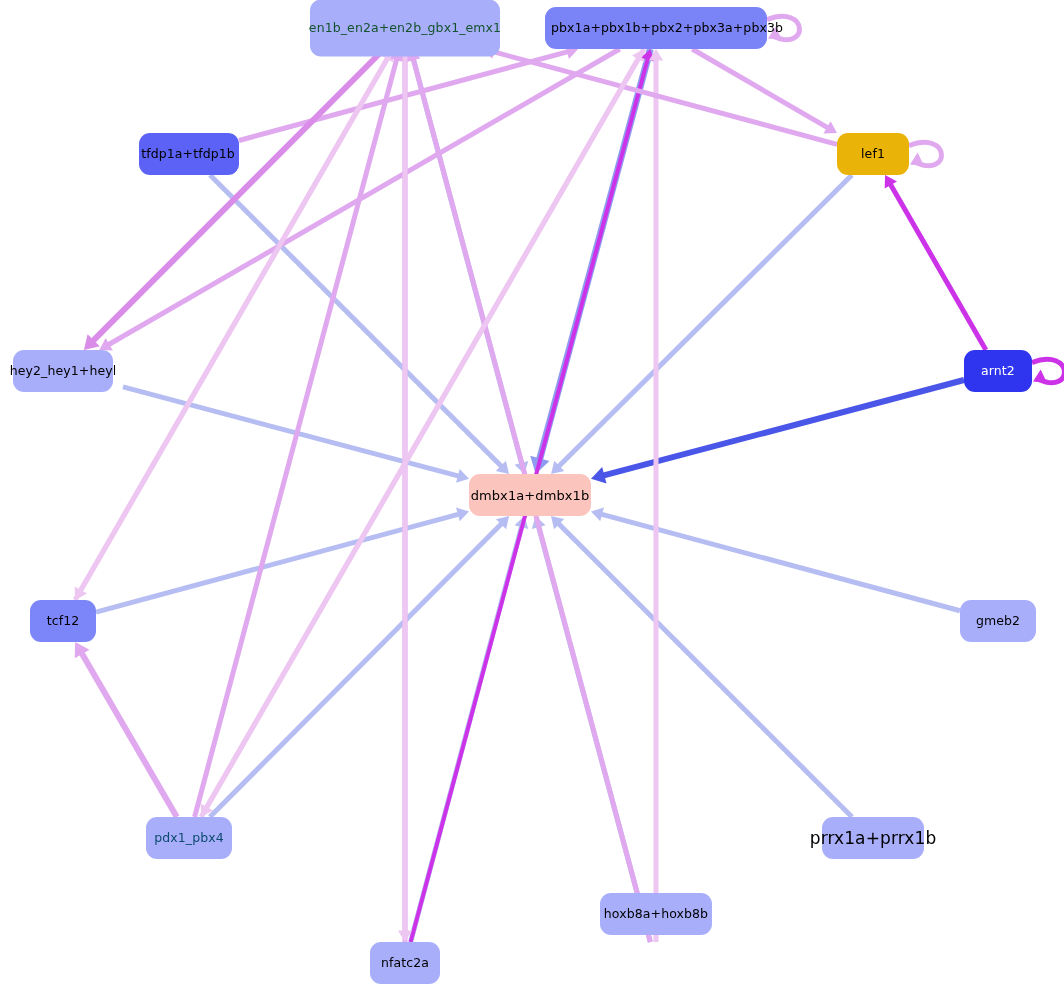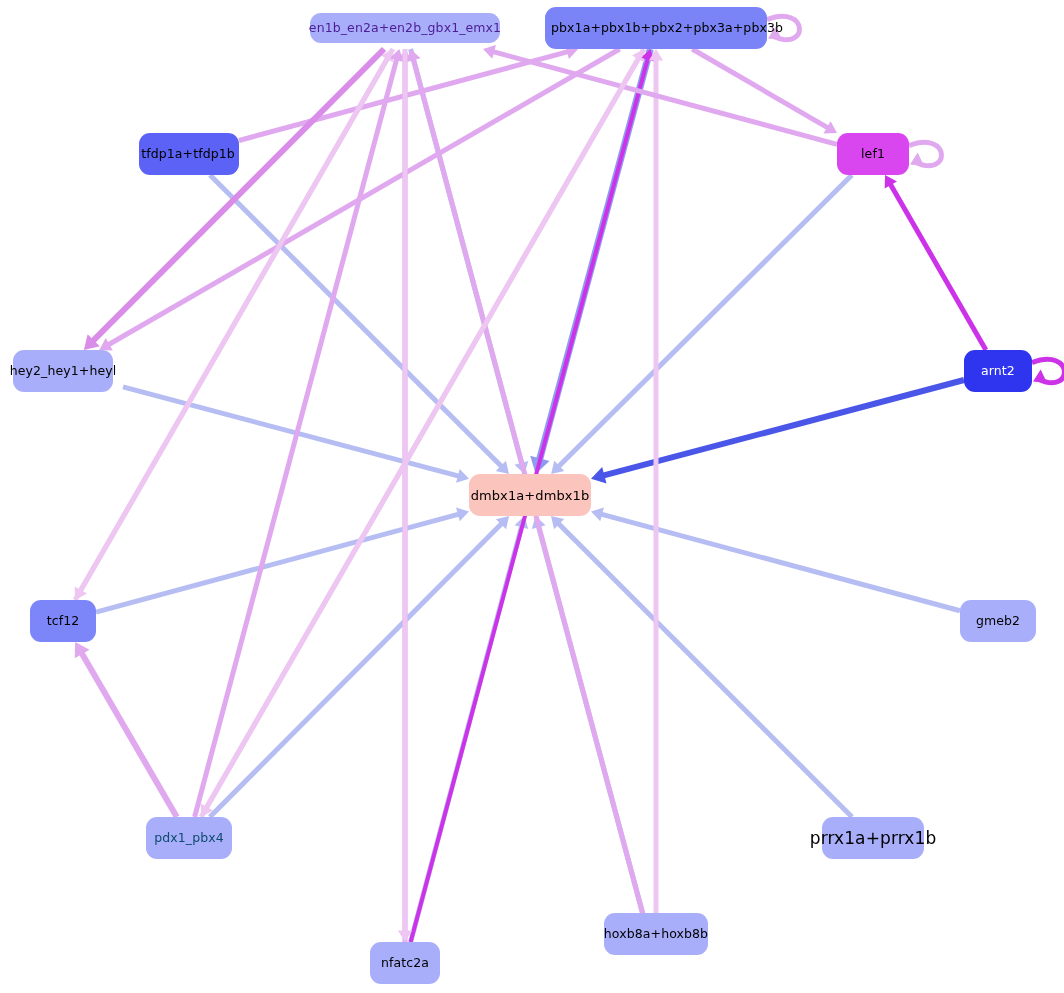--- a/index.html
+++ b/index.html
@@ -104,30 +104,30 @@
       <polygon points="75.19354838709677,642 74.7238842998346,658.2303589499782 89.52215275422645,649.6378159764604" fill="#e0a8ee"></polygon>
       <path d="M 405 49 L 405 932.57" stroke="#eec6f2" stroke-width="5" fill="none" stroke-linecap="butt"></path>
       <polygon points="405,942 412.13,930.5 397.87,930.5" fill="#eec6f2"></polygon>
       <path d="M 767 19.6 C 809 3.6000000000000014, 809 52.4, 774 36.4" stroke="#e0a8ee" stroke-width="5" fill="none" stroke-linecap="butt"></path>
       <polygon points="768,38.4 782.0257225588364,40.02256177156631 775.6901267003482,26.55873523087194" fill="#e0a8ee"></polygon>
       <path d="M 909 145.6 C 951 129.6, 951 178.4, 916 162.4" stroke="#e0a8ee" stroke-width="5" fill="none" stroke-linecap="butt"></path>
       <polygon points="910,164.4 924.0257225588364,166.0225617715663 917.6901267003482,152.55873523087195" fill="#e0a8ee"></polygon>
       <path d="M 1032 362.6 C 1074 346.6, 1074 395.4, 1039 379.4" stroke="#cc33e8" stroke-width="5" fill="none" stroke-linecap="butt"></path>
       <polygon points="1033,381.4 1047.0257225588364,383.0225617715663 1040.690126700348,369.5587352308719" fill="#cc33e8"></polygon>
     </svg>
-<div class="node" style="left: 405px; top: 28px; width: 190px; height: 30px; background: rgb(168, 174, 250); color: #4c1d95; font-size: 12.5px;">
+<div class="node" style="left: 405px; top: 28px; width: 190px; height: 57px; background: rgb(168, 174, 250); color: #14532d; font-size: 12.5px;">
       <span>en1b_en2a+en2b_gbx1_emx1</span>
     </div>
     <div class="node" style="left: 656px; top: 28px; width: 222px; height: 42px; background: rgb(123, 132, 247); color: rgb(0, 0, 0); font-size: 12.5px; padding-left: 32px;">
       <span>pbx1a+pbx1b+pbx2+pbx3a+pbx3b</span>
     </div>
     <div class="node" style="left: 189px; top: 154px; width: 100px; height: 42px; background: rgb(91, 98, 245); color: rgb(0, 0, 0); font-size: 12.5px; padding-left: 8px;">
       <span>tfdp1a+tfdp1b</span>
     </div>
-    <div class="node" style="left: 873px; top: 154px; width: 72px; height: 42px; background: #d946ef; color: rgb(0, 0, 0); font-size: 12.5px;">
+    <div class="node" style="left: 873px; top: 154px; width: 72px; height: 42px; background: #eab308; color: rgb(0, 0, 0); font-size: 12.5px;">
       <span>lef1</span>
     </div>
     <div class="node" style="left: 63px; top: 371px; width: 100px; height: 42px; background: rgb(168, 174, 250); color: rgb(0, 0, 0); font-size: 12.5px;">
       <span>hey2_hey1+heyl</span>
     </div>
     <div class="node" style="left: 998px; top: 371px; width: 68px; height: 42px; background: rgb(47, 53, 239); color: rgb(255, 255, 255); font-size: 12.5px;">
       <span>arnt2</span>
     </div>
     <div class="node" style="left: 530px; top: 495px; width: 122px; height: 42px; background: rgb(251, 196, 189); color: rgb(0, 0, 0); font-size: 13px;">
       <span>dmbx1a+dmbx1b</span>
@@ -140,16 +140,16 @@
     </div>
     <div class="node" style="left: 189px; top: 838px; width: 86px; height: 42px; background: rgb(168, 174, 250); color: #0c4a6e; font-size: 12.5px;">
       <span>pdx1_pbx4</span>
     </div>
     <div class="node" style="left: 873px; top: 838px; width: 102px; height: 42px; background: rgb(168, 174, 250); color: rgb(0, 0, 0); font-size: 17px;">
       <span>prrx1a+prrx1b</span>
     </div>
     <div class="node" style="left: 405px; top: 963px; width: 70px; height: 42px; background: rgb(168, 174, 250); color: rgb(0, 0, 0); font-size: 12.5px;">
       <span>nfatc2a</span>
     </div>
-    <div class="node" style="left: 656px; top: 934px; width: 104px; height: 42px; background: rgb(168, 174, 250); color: rgb(0, 0, 0); font-size: 12.5px;">
+    <div class="node" style="left: 656px; top: 914px; width: 112px; height: 42px; background: rgb(168, 174, 250); color: rgb(0, 0, 0); font-size: 12.5px;">
       <span>hoxb8a+hoxb8b</span>
     </div>
   </div>
 
 </body></html>

